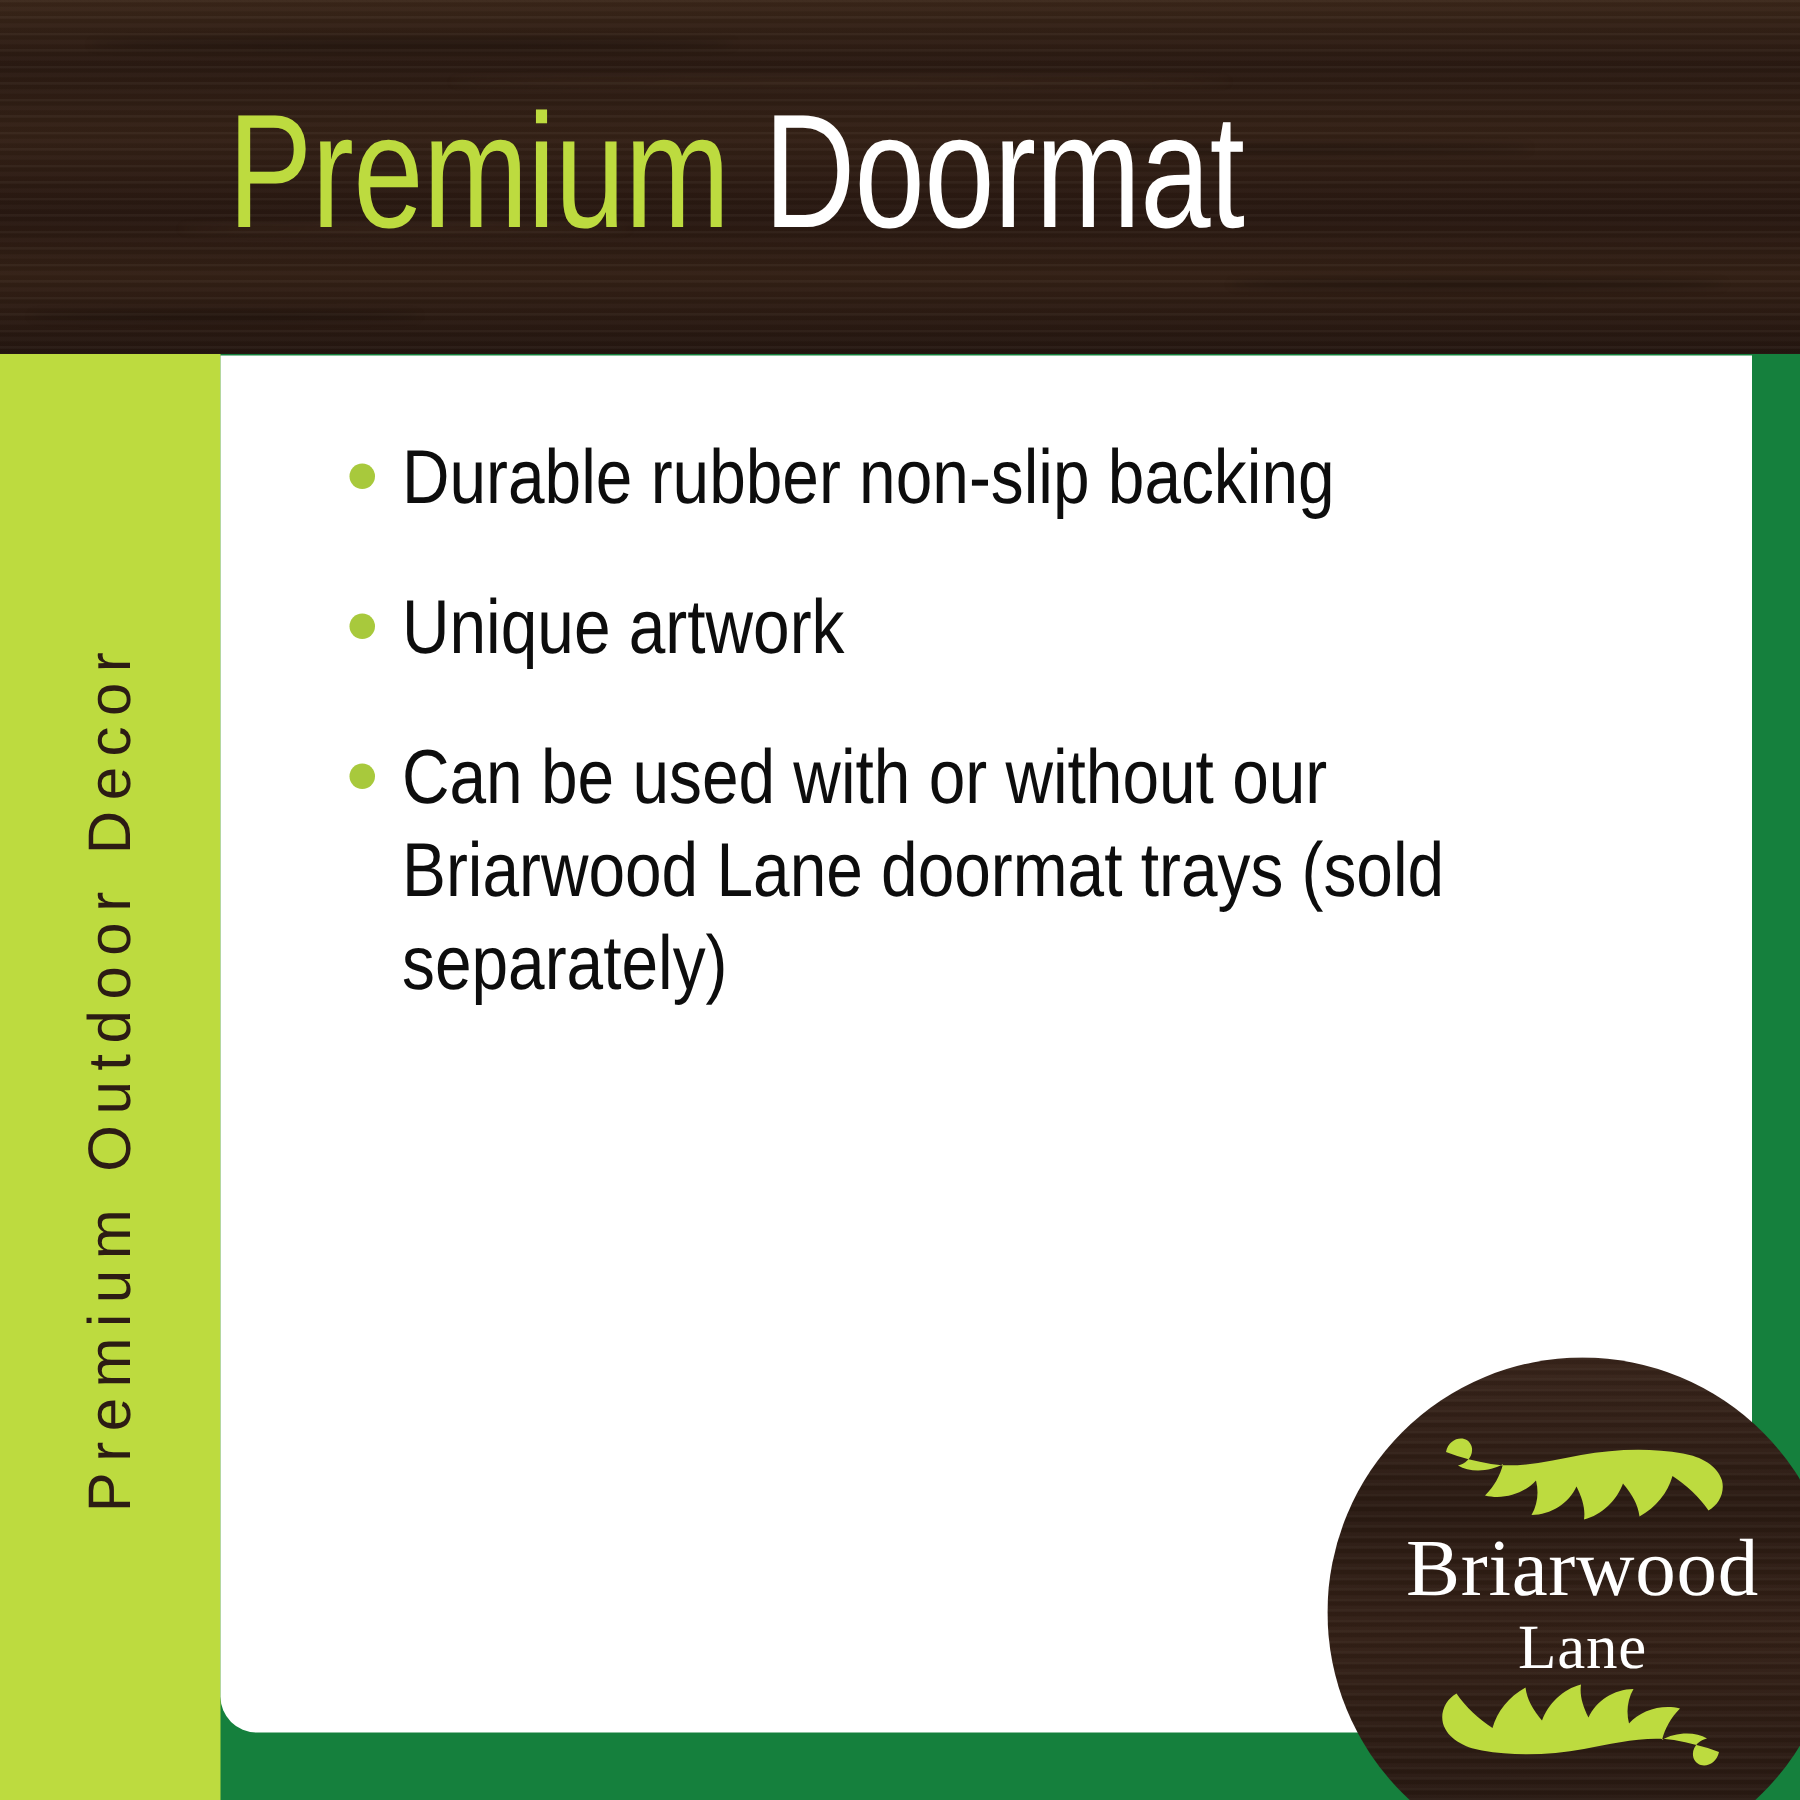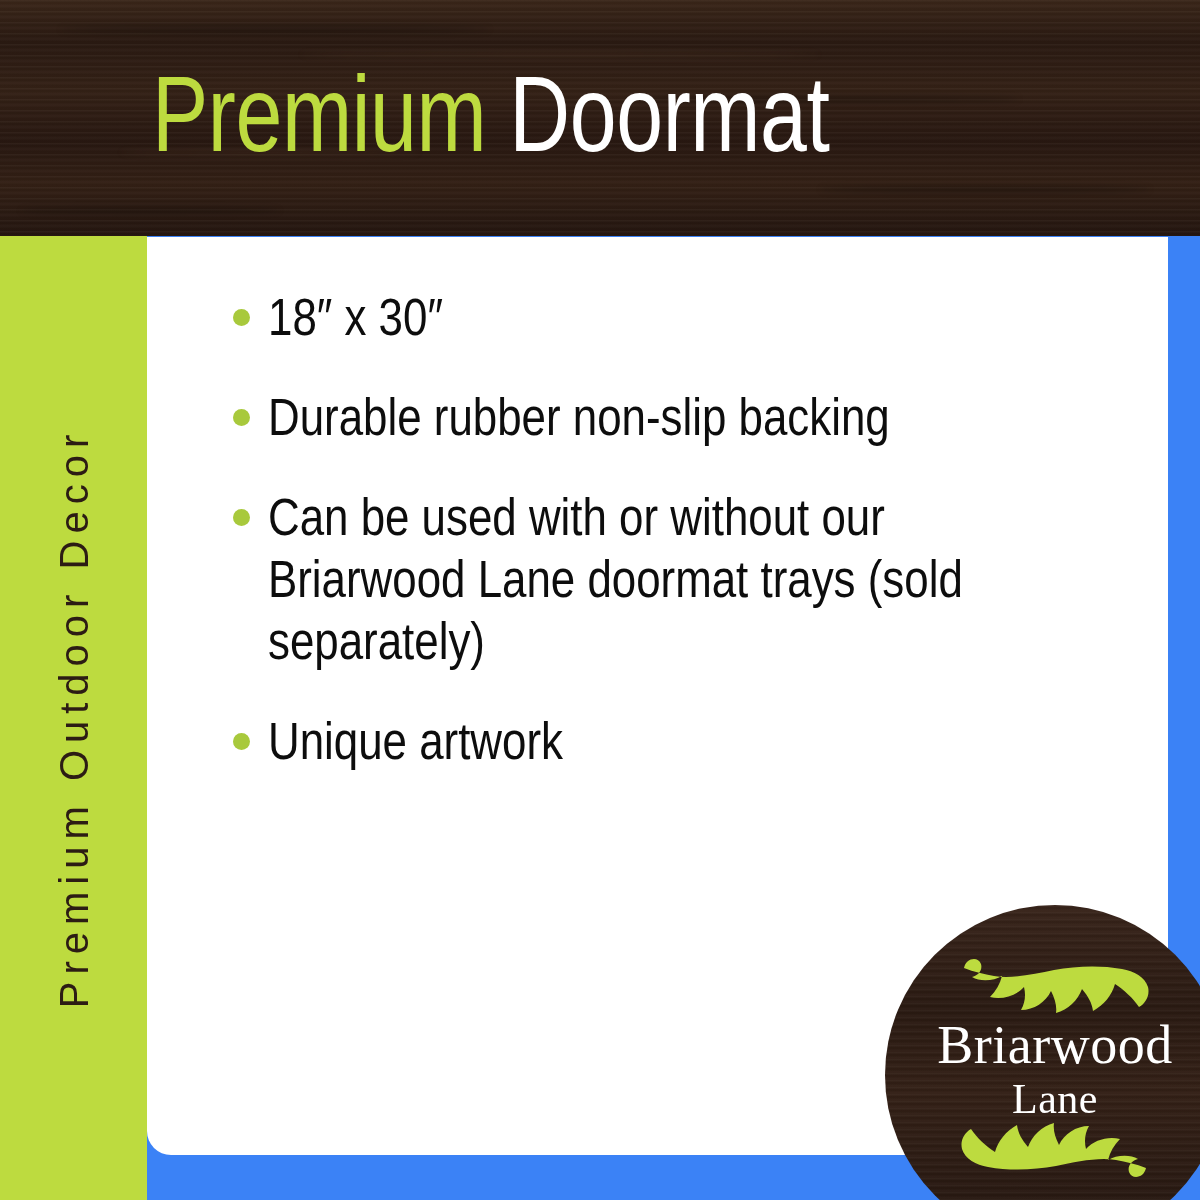--- a/index.html
+++ b/index.html
@@ -5,21 +5,21 @@
   html, body {
     margin: 0;
     padding: 0;
     background: #ffffff;
   }
   #page {
     position: relative;
     width: 1200px;
     height: 1200px;
     overflow: hidden;
-    background: #3b82f6;
+    background: #15803d;
     font-family: "Liberation Sans", sans-serif;
   }
 
   
   #header {
     position: absolute;
     left: 0; top: 0;
     width: 1200px;
     height: 236px;
     background-color: #2c1c14;
@@ -199,39 +199,35 @@
     </div>
   </div>
 
   <div id="sidebar">
     <div id="sidebar-label">Premium Outdoor Decor</div>
   </div>
 
   <div id="panel">
     <div id="bullets">
 
-      <div class="bullet-row">
-        <span class="bullet-dot"></span>
-        <span class="bullet-text">18″ x 30″</span>
-      </div>
 
 
       <div class="bullet-row">
         <span class="bullet-dot"></span>
         <span class="bullet-text">Durable rubber non-slip backing</span>
       </div>
 
       <div class="bullet-row">
         <span class="bullet-dot"></span>
-        <span class="bullet-text">Can be used with or without our Briarwood Lane doormat trays (sold separately)</span>
+        <span class="bullet-text">Unique artwork</span>
       </div>
 
       <div class="bullet-row">
         <span class="bullet-dot"></span>
-        <span class="bullet-text">Unique artwork</span>
+        <span class="bullet-text">Can be used with or without our Briarwood Lane doormat trays (sold separately)</span>
       </div>
 
     </div>
   </div>
 
   <div id="logo-badge">
 
     <div class="leaf-wrap" id="leaf-top">
       <svg viewBox="0 0 210 66" xmlns="http://www.w3.org/2000/svg" aria-hidden="true">
         <path d="M14 18 C16 8, 28 6, 31 14 C33 21, 27 26, 22 27 C30 32, 44 31, 52 26

